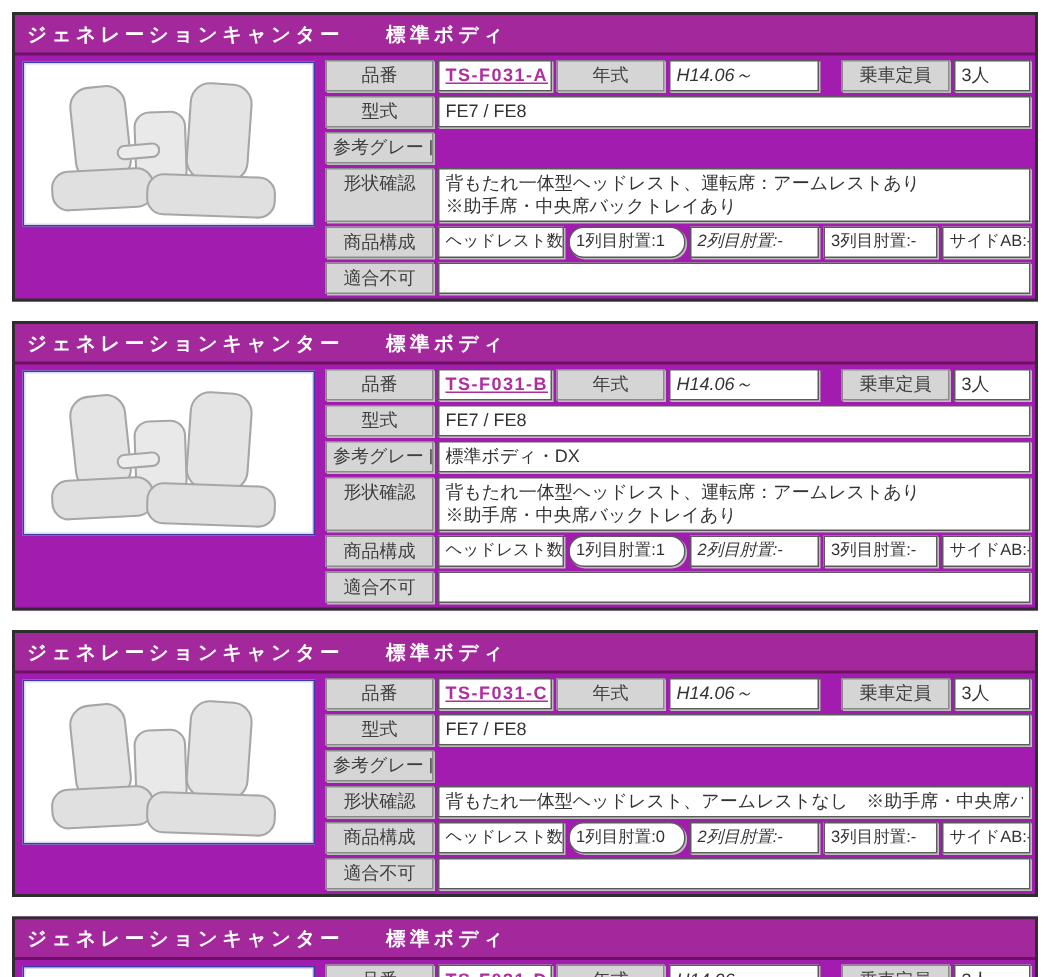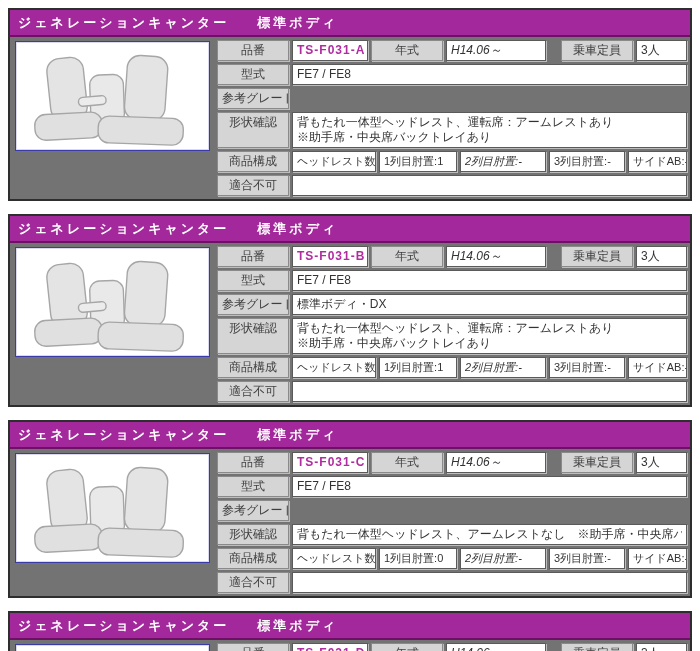--- a/index.html
+++ b/index.html
@@ -7,21 +7,21 @@
   body {
     width: 700px;
     min-height: 651px;
     margin: 0;
     padding: 8px 8px;
     font-family: "Liberation Sans", sans-serif;
     -webkit-font-smoothing: antialiased;
   }
   .block {
     border: 2px solid #2e2e2e;
-    background: #737373;
+    background: #a21caf;
     margin-bottom: 13px;
   }
   .block-header {
     background: #A3289B;
     border-bottom: 2px solid #6E1066;
     color: #ffffff;
     font-weight: bold;
     font-size: 13px;
     letter-spacing: 3px;
     padding: 4px 8px 3px 8px;
@@ -77,28 +77,29 @@
     text-align: center;
     flex: 0 0 72px;
   }
   .grow { flex: 1 1 auto; }
   .part-number {
     flex: 0 0 76px;
     text-align: right;
     font-weight: bold;
     letter-spacing: 1px;
     color: #B02DA0;
+    text-decoration: underline;
   }
   .w-year-label { flex: 0 0 58px; }
   .w-year { flex: 0 0 100px; font-style: italic; }
   .w-cap-label { flex: 0 0 58px; margin-left: 12px; }
   .w-cap { flex: 1 1 auto; }
   .comp { font-size: 11px; }
   .comp-0 { flex: 0 0 84px; }
-  .comp-1 { flex: 0 0 78px; }
+  .comp-1 { flex: 0 0 78px; border-radius: 10px; }
   .comp-2 { flex: 0 0 86px; font-style: italic; }
   .comp-3 { flex: 0 0 76px; }
   .comp-4 { flex: 1 1 auto; }
   .shape-cell div { white-space: nowrap; overflow: hidden; }
 </style>
 </head>
 <body>
 
 <div id="blocks-container">
     <section class="block">

